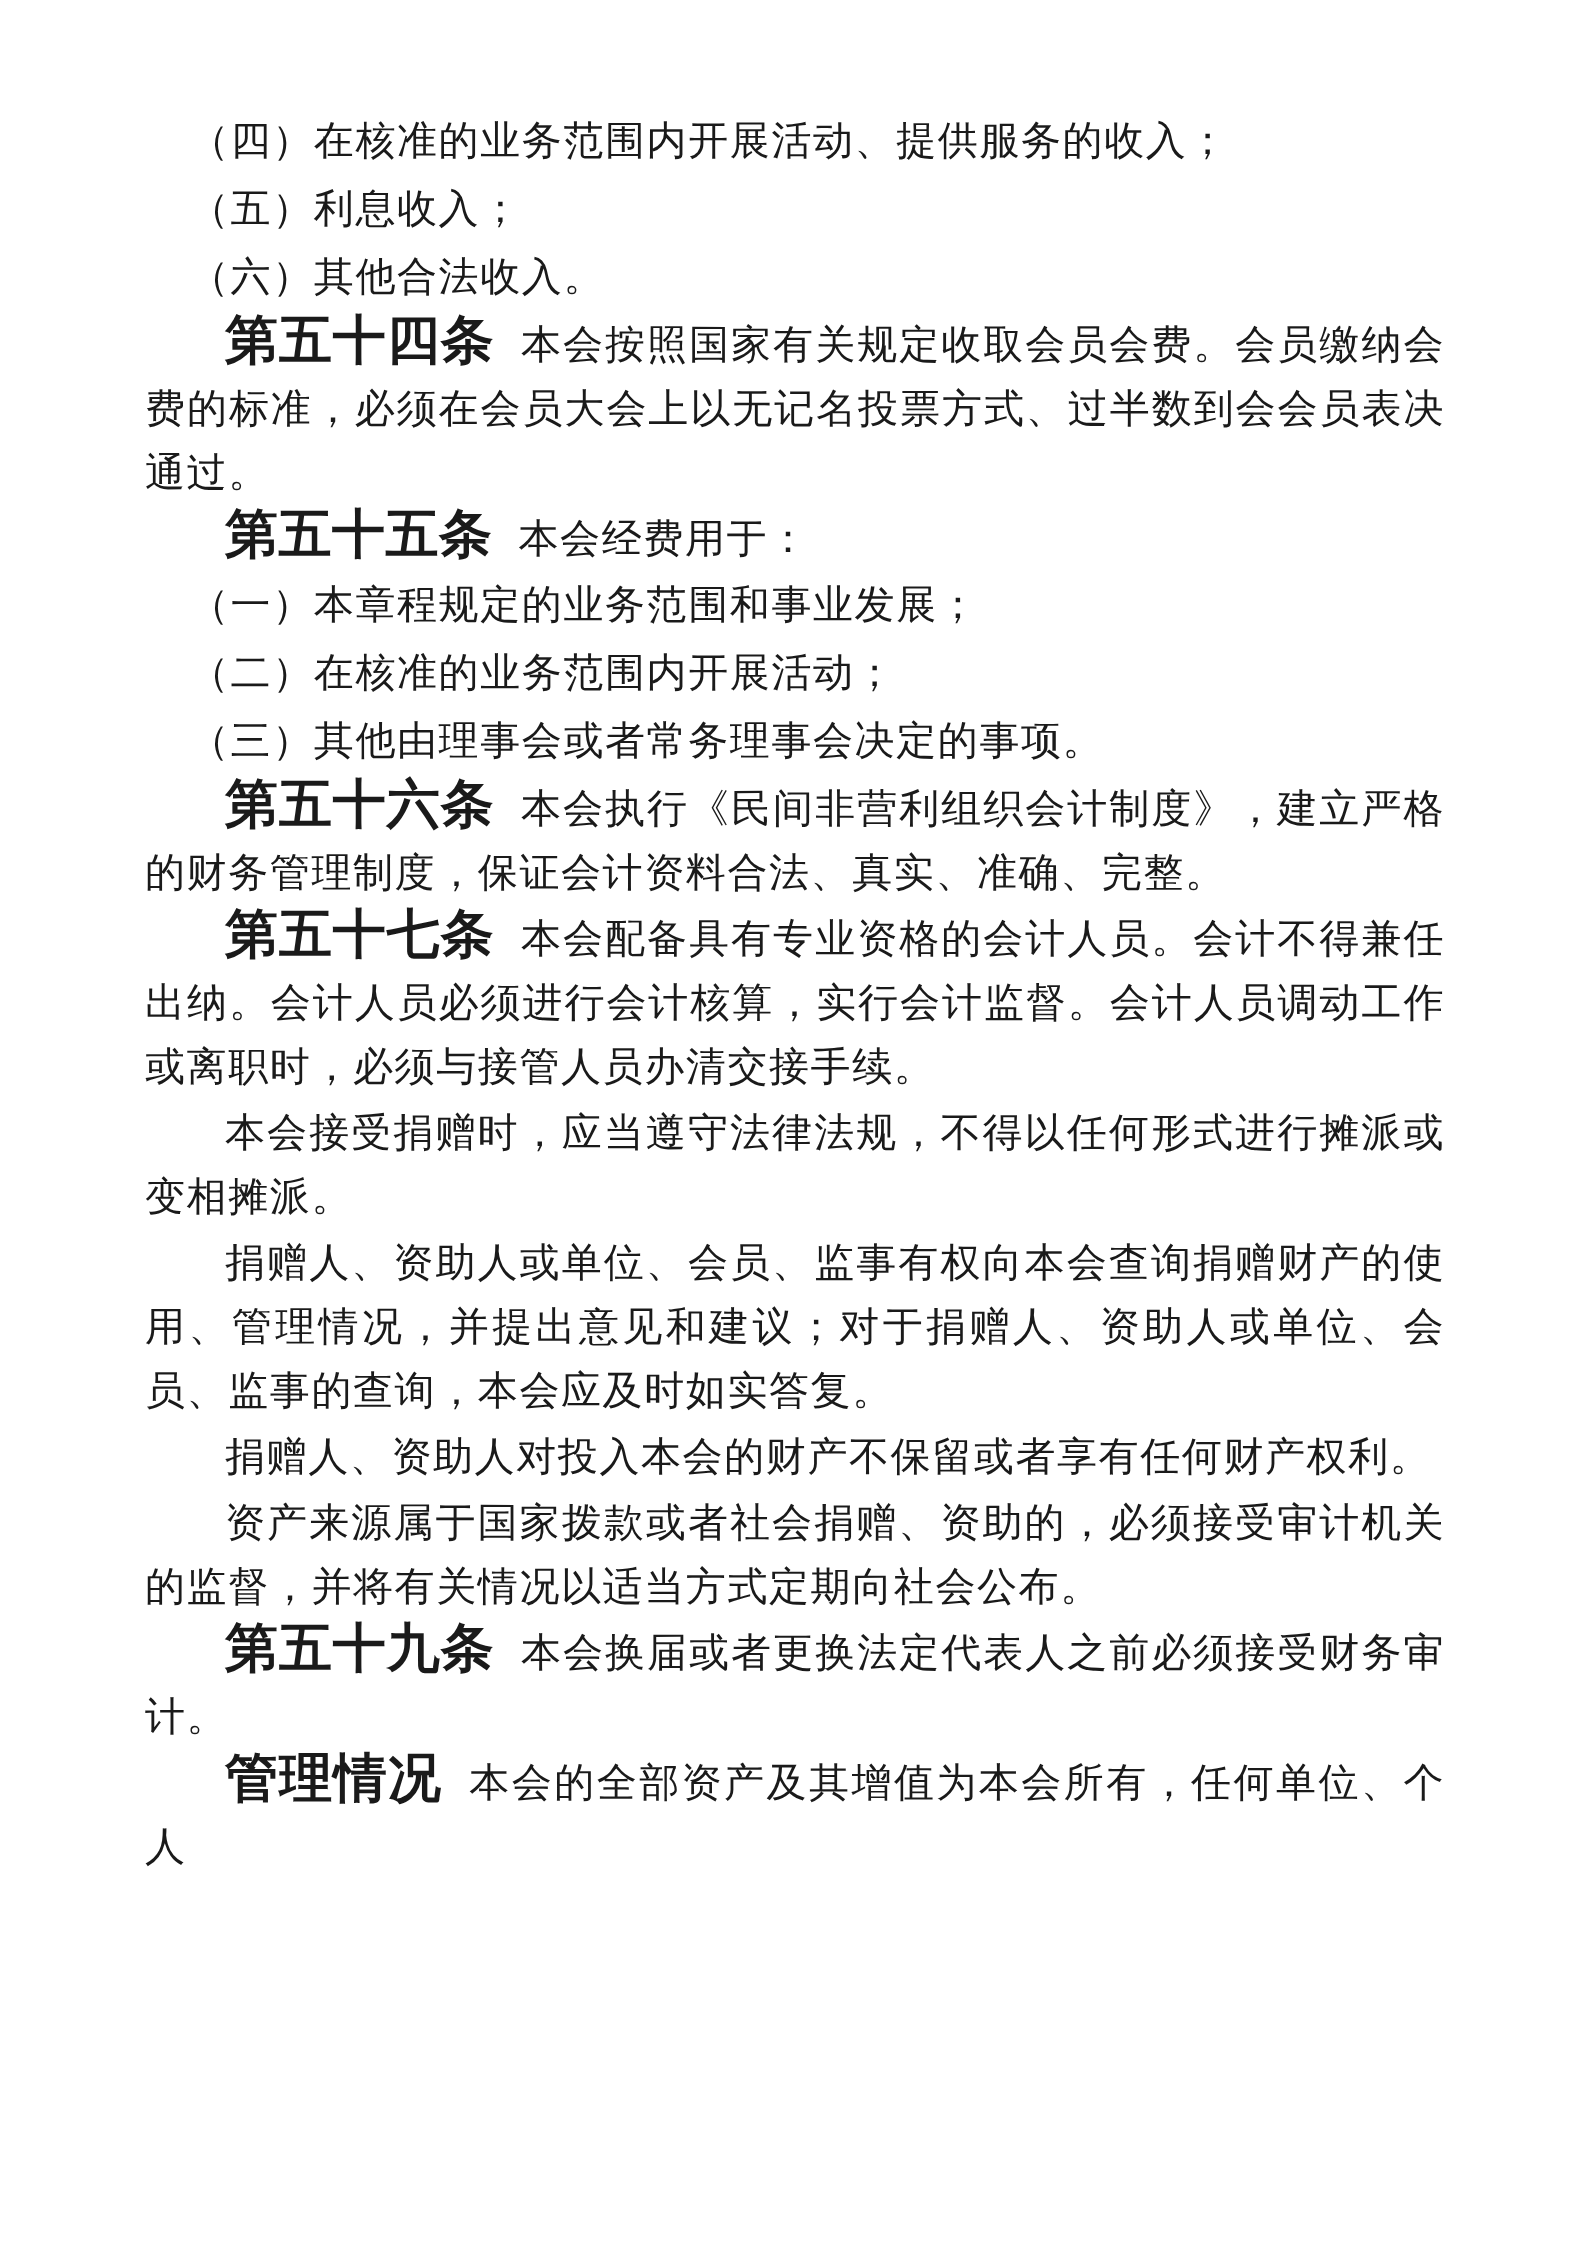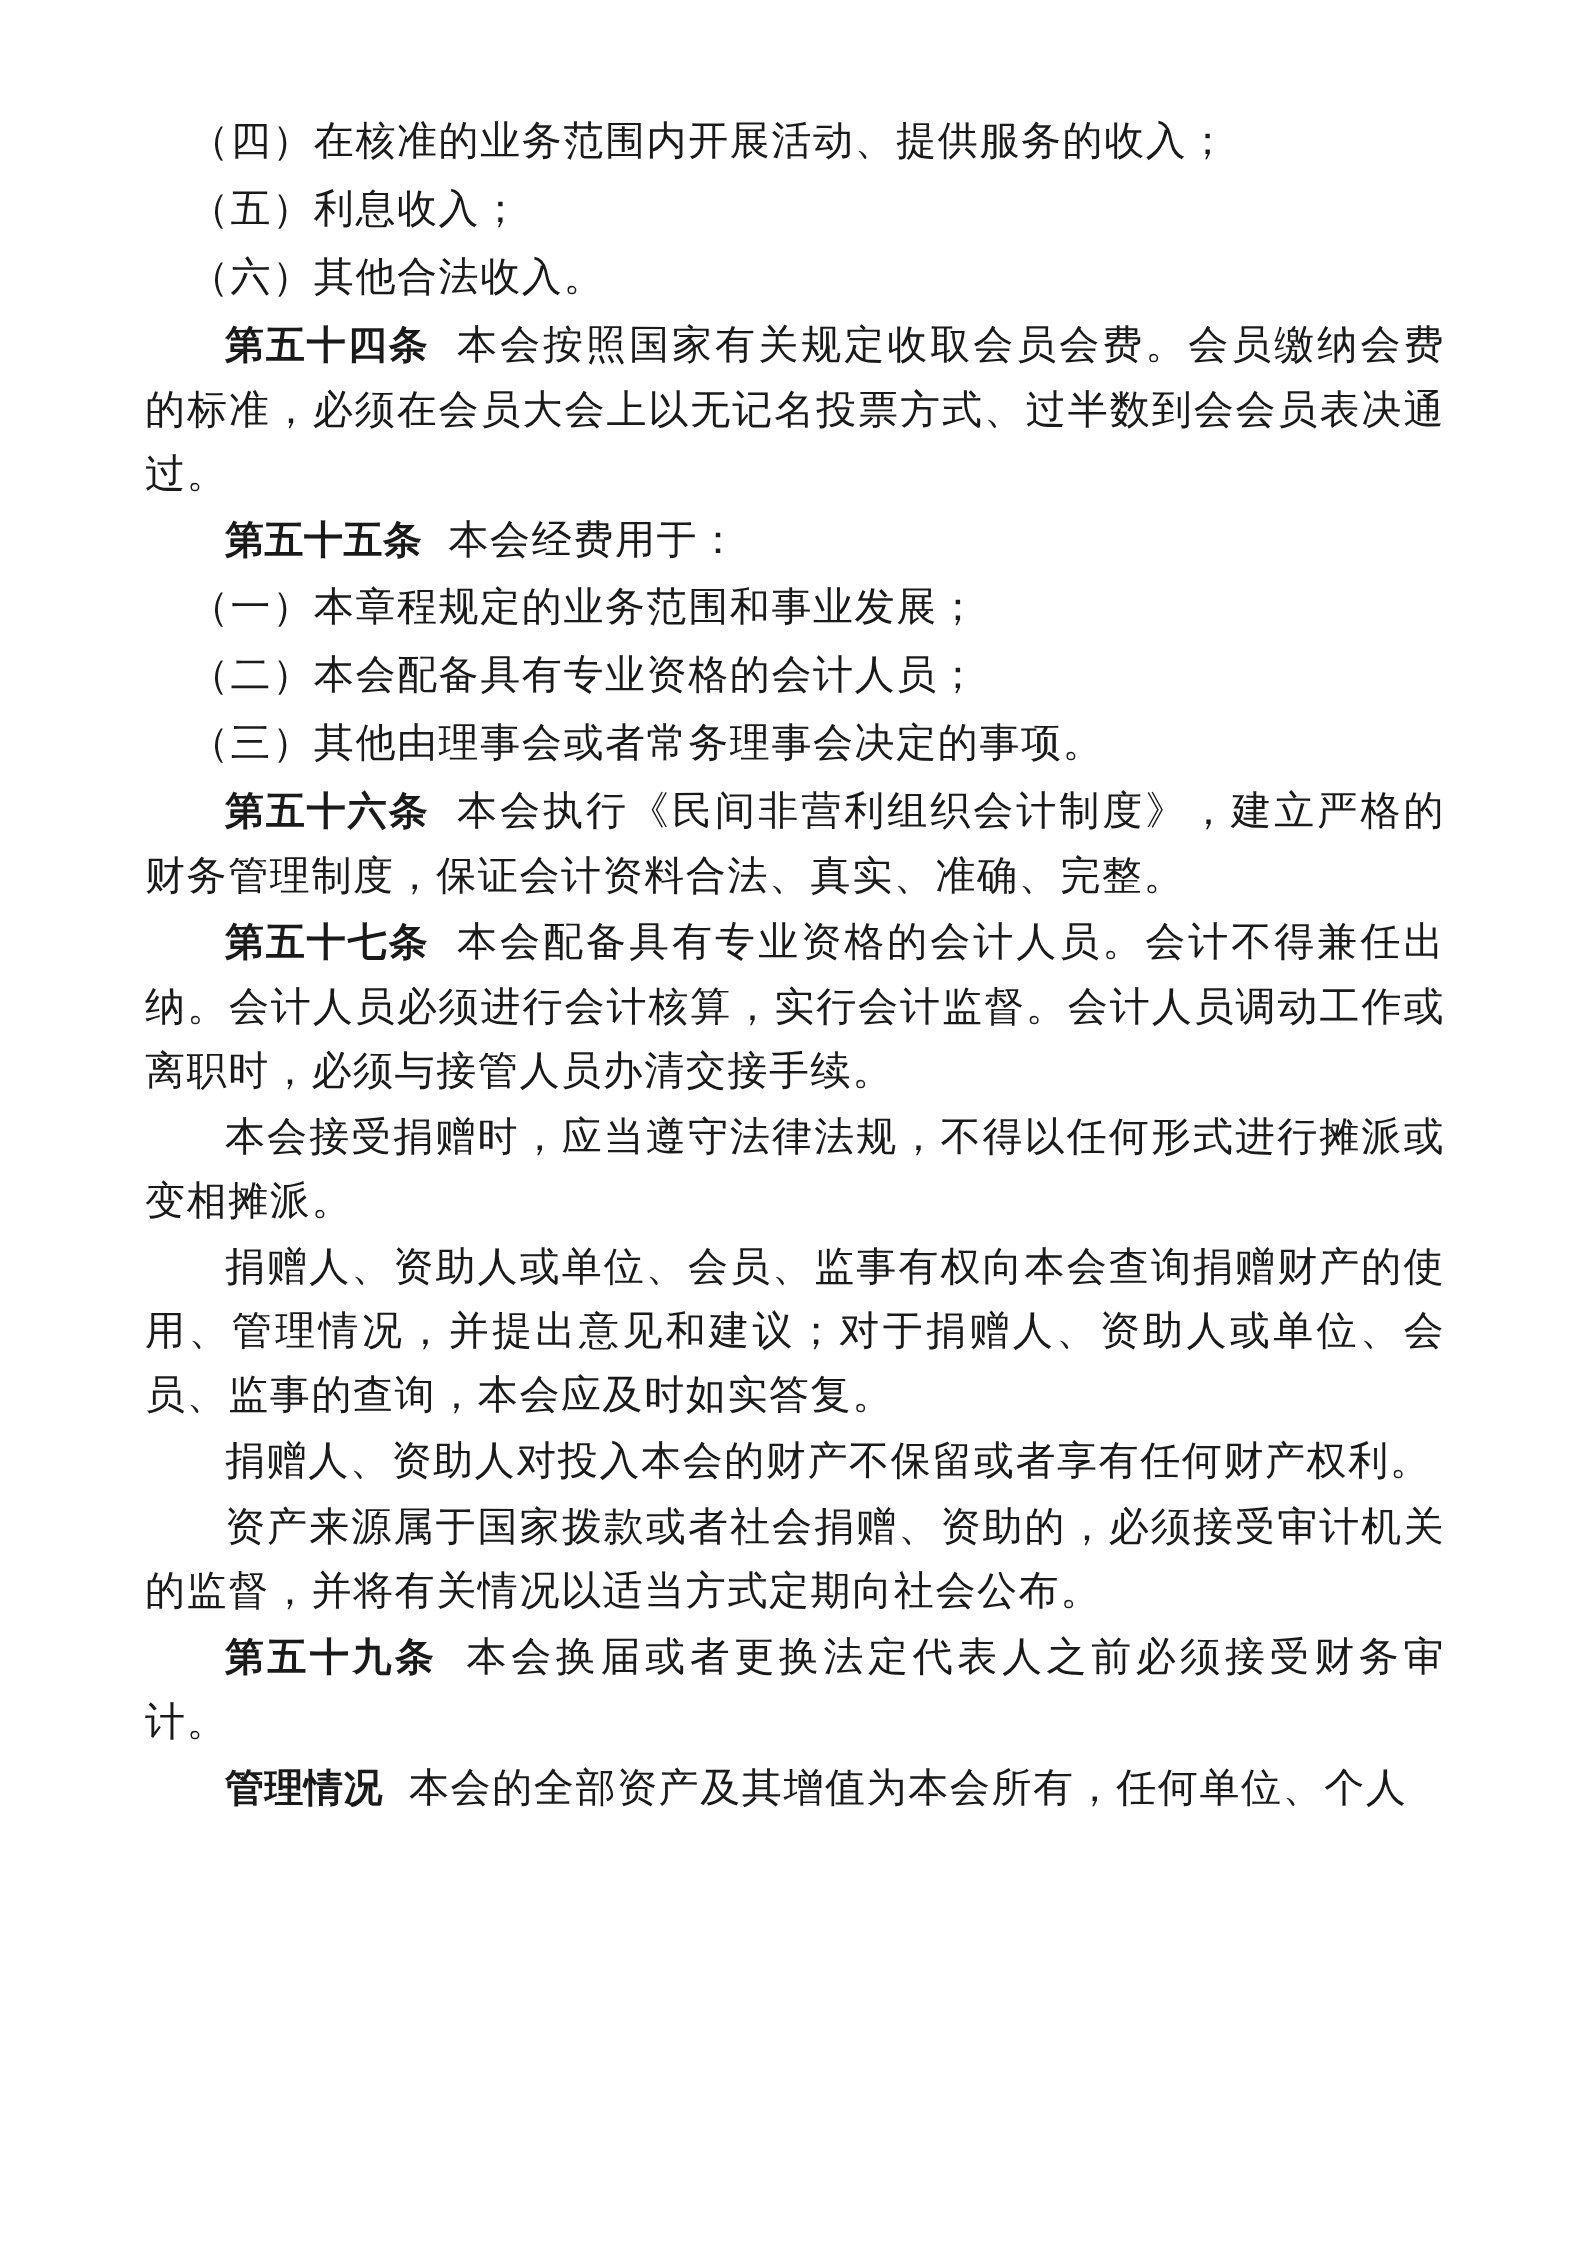--- a/index.html
+++ b/index.html
@@ -37,22 +37,22 @@
   .para.indent {
     text-indent: 80px;
   }
   .para.item {
     text-indent: 44px;
     margin-bottom: 4px;
   }
   .art-head {
     font-weight: 700;
     letter-spacing: 0.5px;
-    font-family: Liberation Serif, serif;
-    font-size: 39px;
+    font-family: Liberation Mono, monospace;
+    font-size: 53px;
   }
   .art-gap {
     display: inline-block;
     width: 26px;
   }
   #footer {
     position: absolute;
     left: 0;
     top: 2095px;
     width: 1588px;
@@ -72,21 +72,21 @@
 
     <p class="para item">（四）在核准的业务范围内开展活动、提供服务的收入；</p>
     <p class="para item">（五）利息收入；</p>
     <p class="para item">（六）其他合法收入。</p>
 
     <p class="para indent"><span class="art-head">第五十四条</span><span class="art-gap"></span><span>本会按照国家有关规定收取会员会费。会员缴纳会费的标准，必须在会员大会上以无记名投票方式、过半数到会会员表决通过。</span></p>
 
     <p class="para indent"><span class="art-head">第五十五条</span><span class="art-gap"></span><span>本会经费用于：</span></p>
 
     <p class="para item">（一）本章程规定的业务范围和事业发展；</p>
-    <p class="para item">（二）本会配备具有专业资格的会计人员；</p>
+    <p class="para item">（二）在核准的业务范围内开展活动；</p>
     <p class="para item">（三）其他由理事会或者常务理事会决定的事项。</p>
 
     <p class="para indent"><span class="art-head">第五十六条</span><span class="art-gap"></span><span>本会执行《民间非营利组织会计制度》，建立严格的财务管理制度，保证会计资料合法、真实、准确、完整。</span></p>
 
     <p class="para indent"><span class="art-head">第五十七条</span><span class="art-gap"></span><span>本会配备具有专业资格的会计人员。会计不得兼任出纳。会计人员必须进行会计核算，实行会计监督。会计人员调动工作或离职时，必须与接管人员办清交接手续。</span></p>
 
 
     <p class="para indent">本会接受捐赠时，应当遵守法律法规，不得以任何形式进行摊派或变相摊派。</p>
     <p class="para indent">捐赠人、资助人或单位、会员、监事有权向本会查询捐赠财产的使用、管理情况，并提出意见和建议；对于捐赠人、资助人或单位、会员、监事的查询，本会应及时如实答复。</p>
     <p class="para indent">捐赠人、资助人对投入本会的财产不保留或者享有任何财产权利。</p>

